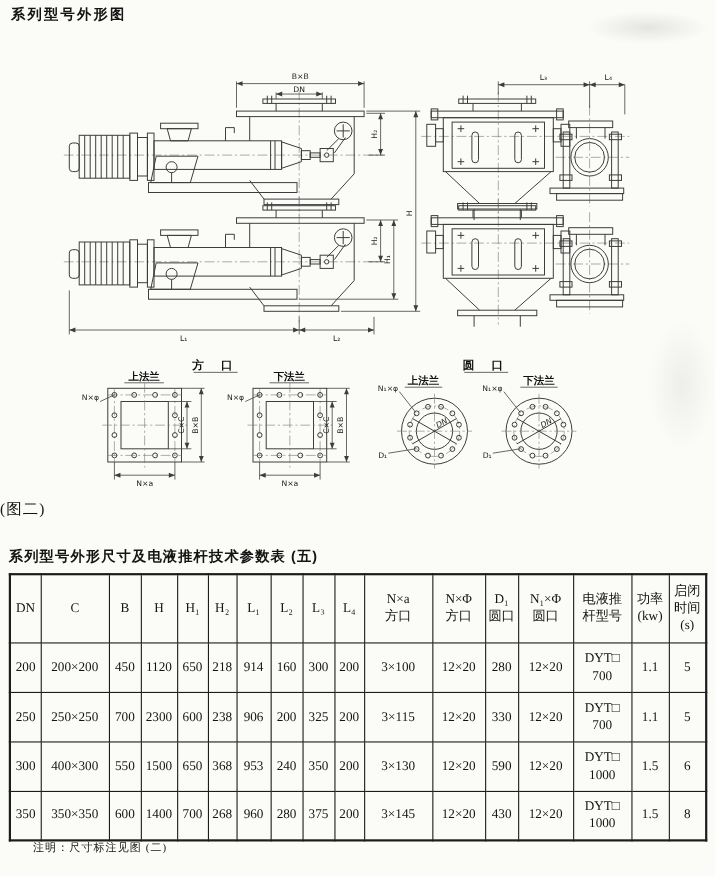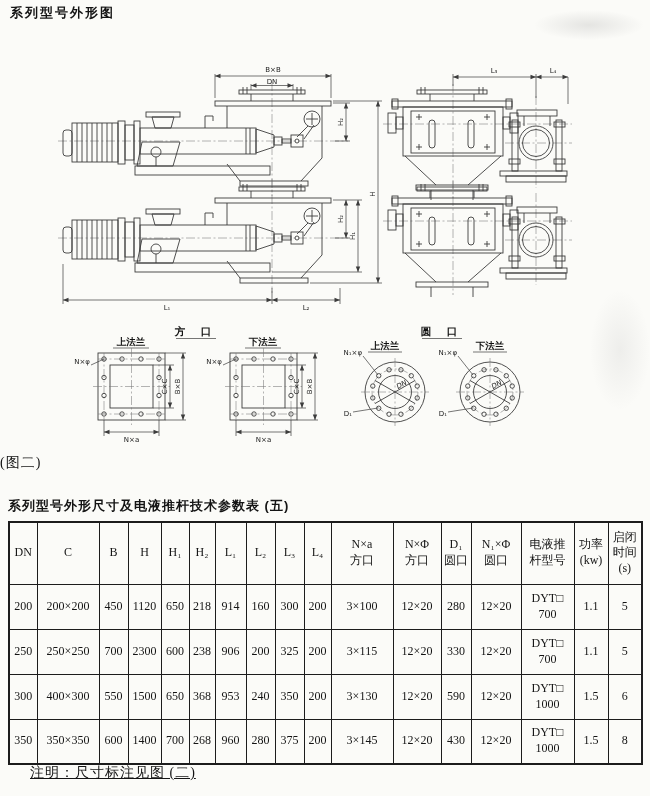--- a/index.html
+++ b/index.html
@@ -40,21 +40,21 @@
   .spec th,.spec td{
     border:1.3px solid #1c1c1c;
     text-align:center; vertical-align:middle;
     white-space:pre-line;
     font-size:12px; line-height:1.32; padding:0;
     font-family:"Liberation Serif", serif; font-weight:normal;
   }
   .spec thead tr{ height:62px; }
   .spec tbody tr{ height:45px; }
 
-  .note{ position:absolute; top:764px; left:30px; font-size:14px; letter-spacing:1px;text-decoration:underline; }
+  .note{ position:absolute; top:764px; left:30px; font-size:10px; letter-spacing:1px; }
 </style>
 </head>
 <body>
 
 <div class="doc-title">系列型号外形图</div>
 
 <svg class="drawing" width="650" height="404" viewBox="0 0 650 404">
   <defs>
     <marker id="ar" viewBox="0 0 8 8" markerWidth="9" markerHeight="9" refX="7.5" refY="4" orient="auto-start-reverse">
       <path d="M0.5,1.2 L7.5,4 L0.5,6.8 Z" fill="#3c3c3c"></path>

